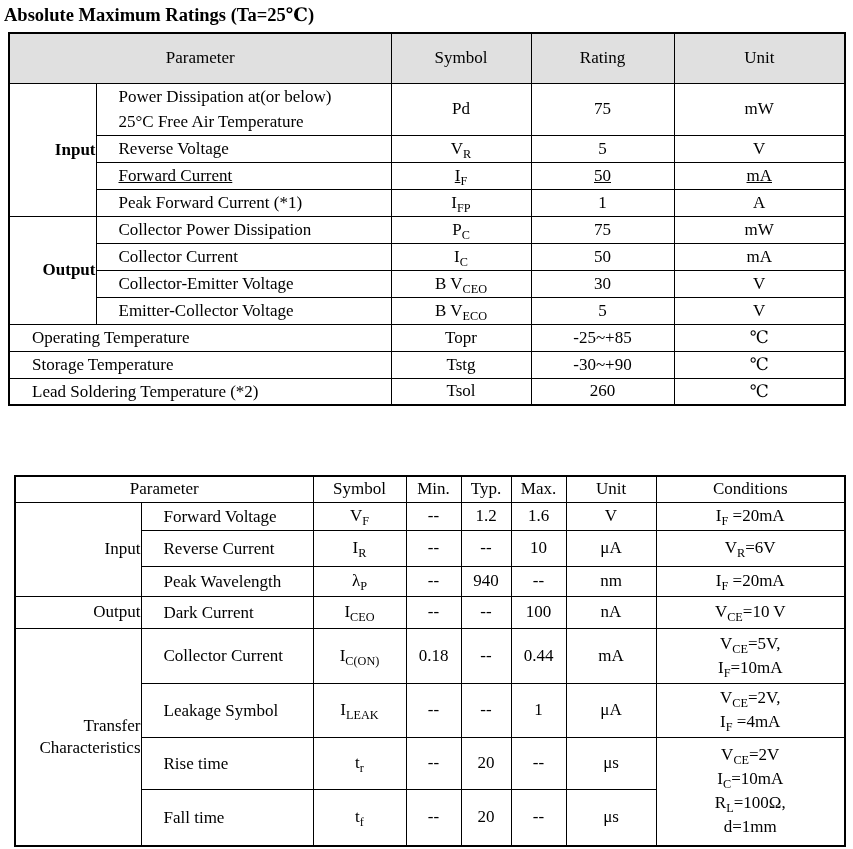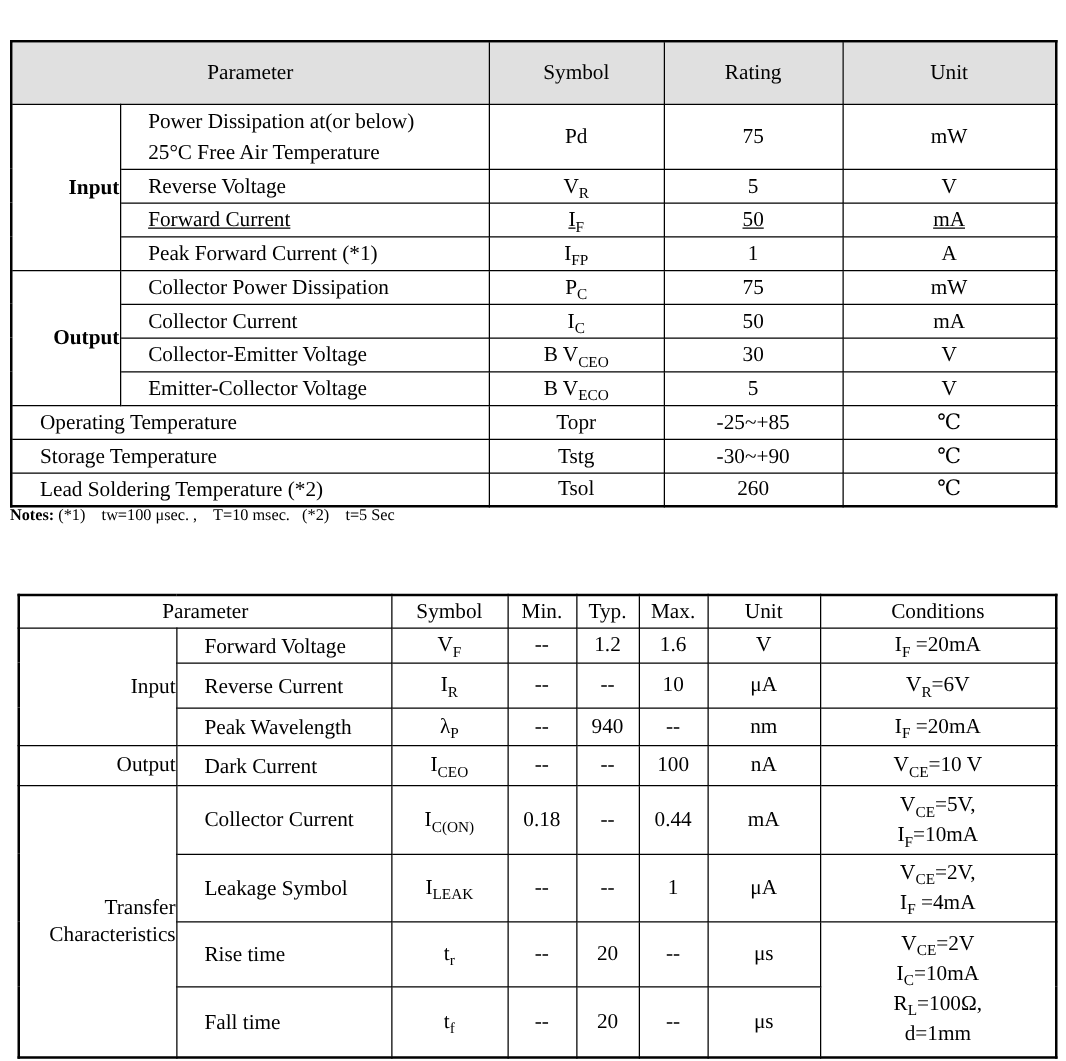--- a/index.html
+++ b/index.html
@@ -50,20 +50,21 @@
     position:absolute;left:8px;top:404px;
     font-size:13px;margin:0;line-height:16px;
   }
   .notes .notes-label{font-weight:bold;}
 </style>
 </head>
 <body>
 
 <div class="page">
 
+  <h2 id="title1" class="sec-title">Absolute Maximum Ratings (Ta=25℃)</h2>
 
   <table id="t1">
     <colgroup>
       <col style="width:87px">
         <col style="width:295px">
         <col style="width:140px">
         <col style="width:143px">
         <col style="width:171px">
     </colgroup>
     <thead>
@@ -139,21 +140,20 @@
       </tr>
       <tr style="height:27px;">
         <td colspan="2" class="param">Lead Soldering Temperature (*2)</td>
         <td class="c">Tsol</td>
         <td class="c">260</td>
         <td class="c">℃</td>
       </tr>
     </tbody>
   </table>
 
-  <p class="notes"><span class="notes-label">Notes:</span> <span>(*1)&nbsp;&nbsp;&nbsp; tw=100 μsec. ,&nbsp;&nbsp;&nbsp; T=10 msec.&nbsp;&nbsp; (*2)&nbsp;&nbsp;&nbsp; t=5 Sec</span></p>
 
 
   <table id="t2">
     <colgroup>
       <col style="width:126px">
         <col style="width:172px">
         <col style="width:93px">
         <col style="width:55px">
         <col style="width:50px">
         <col style="width:55px">

